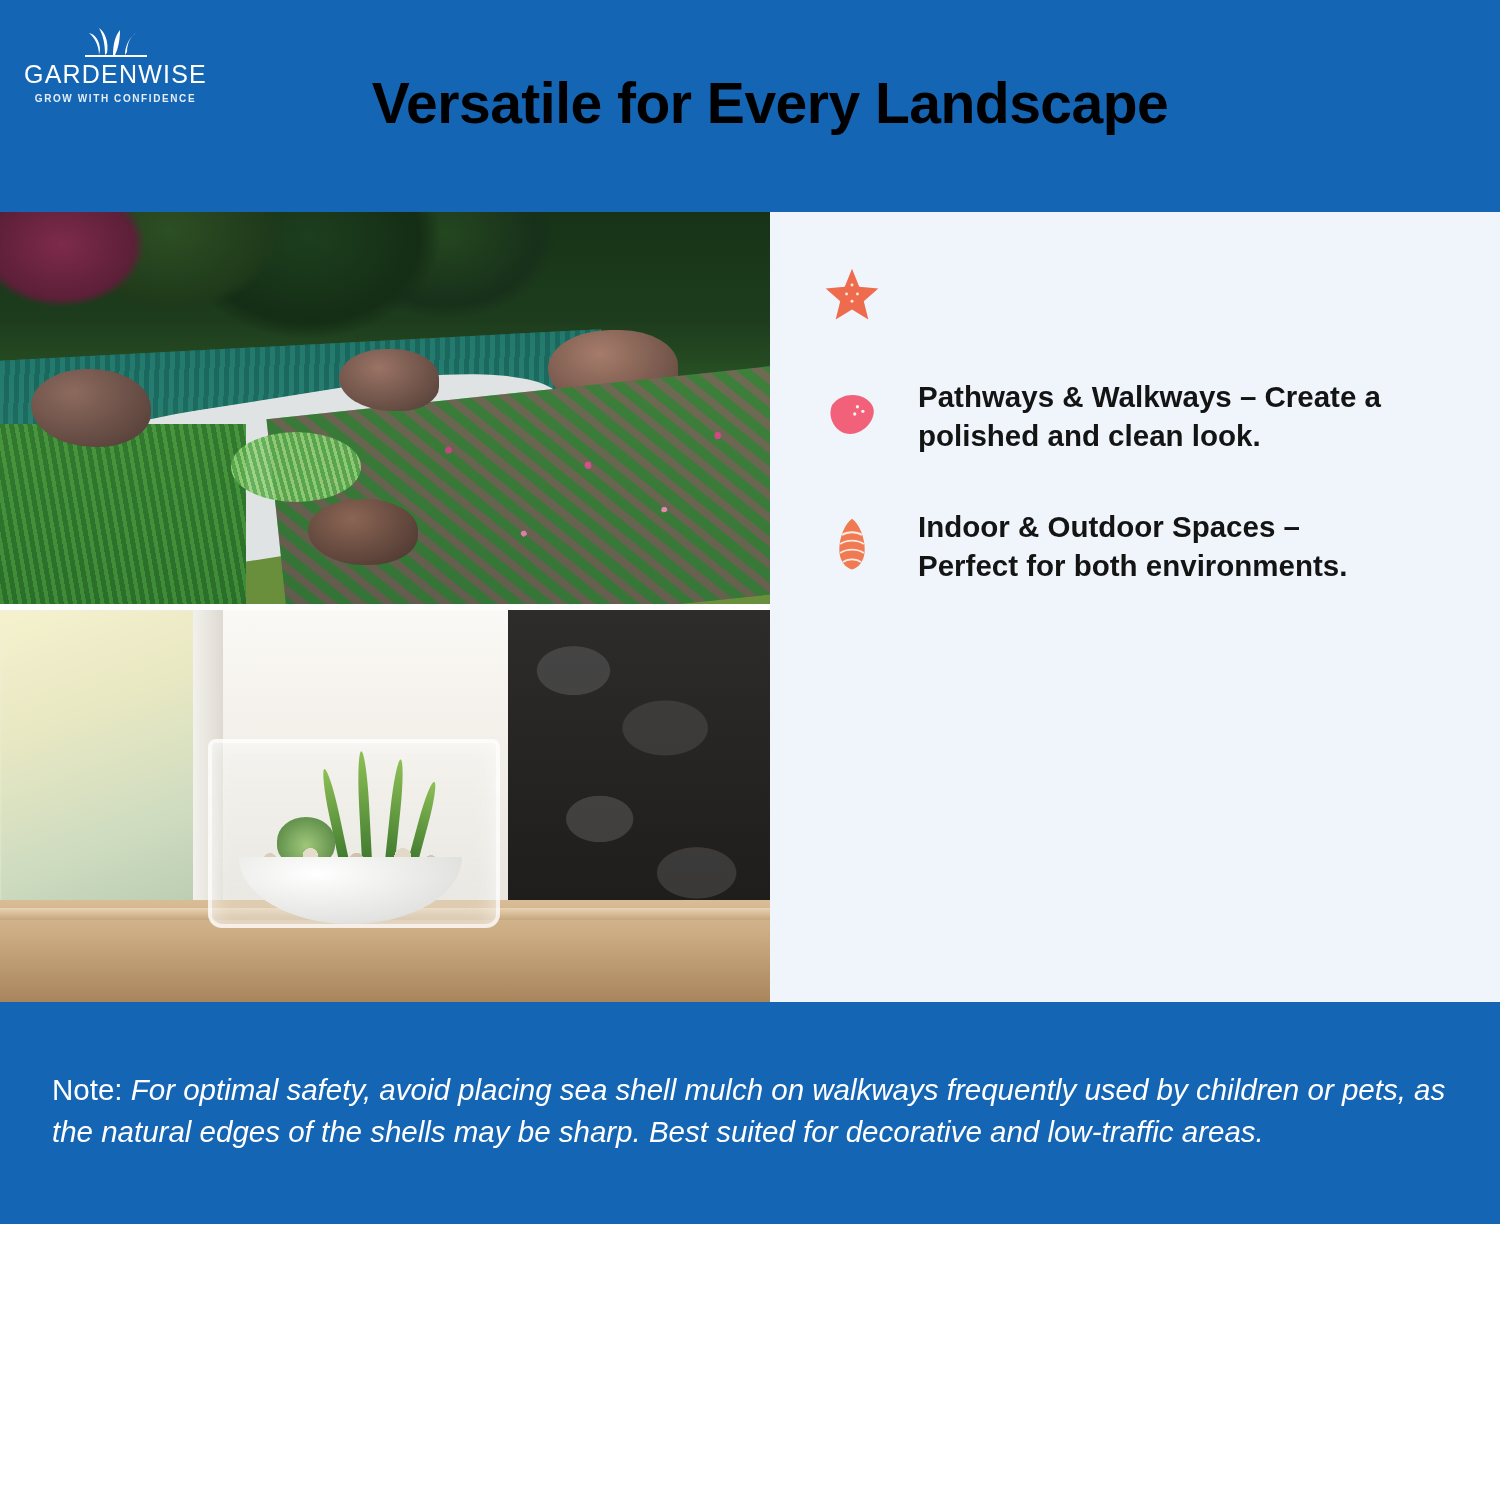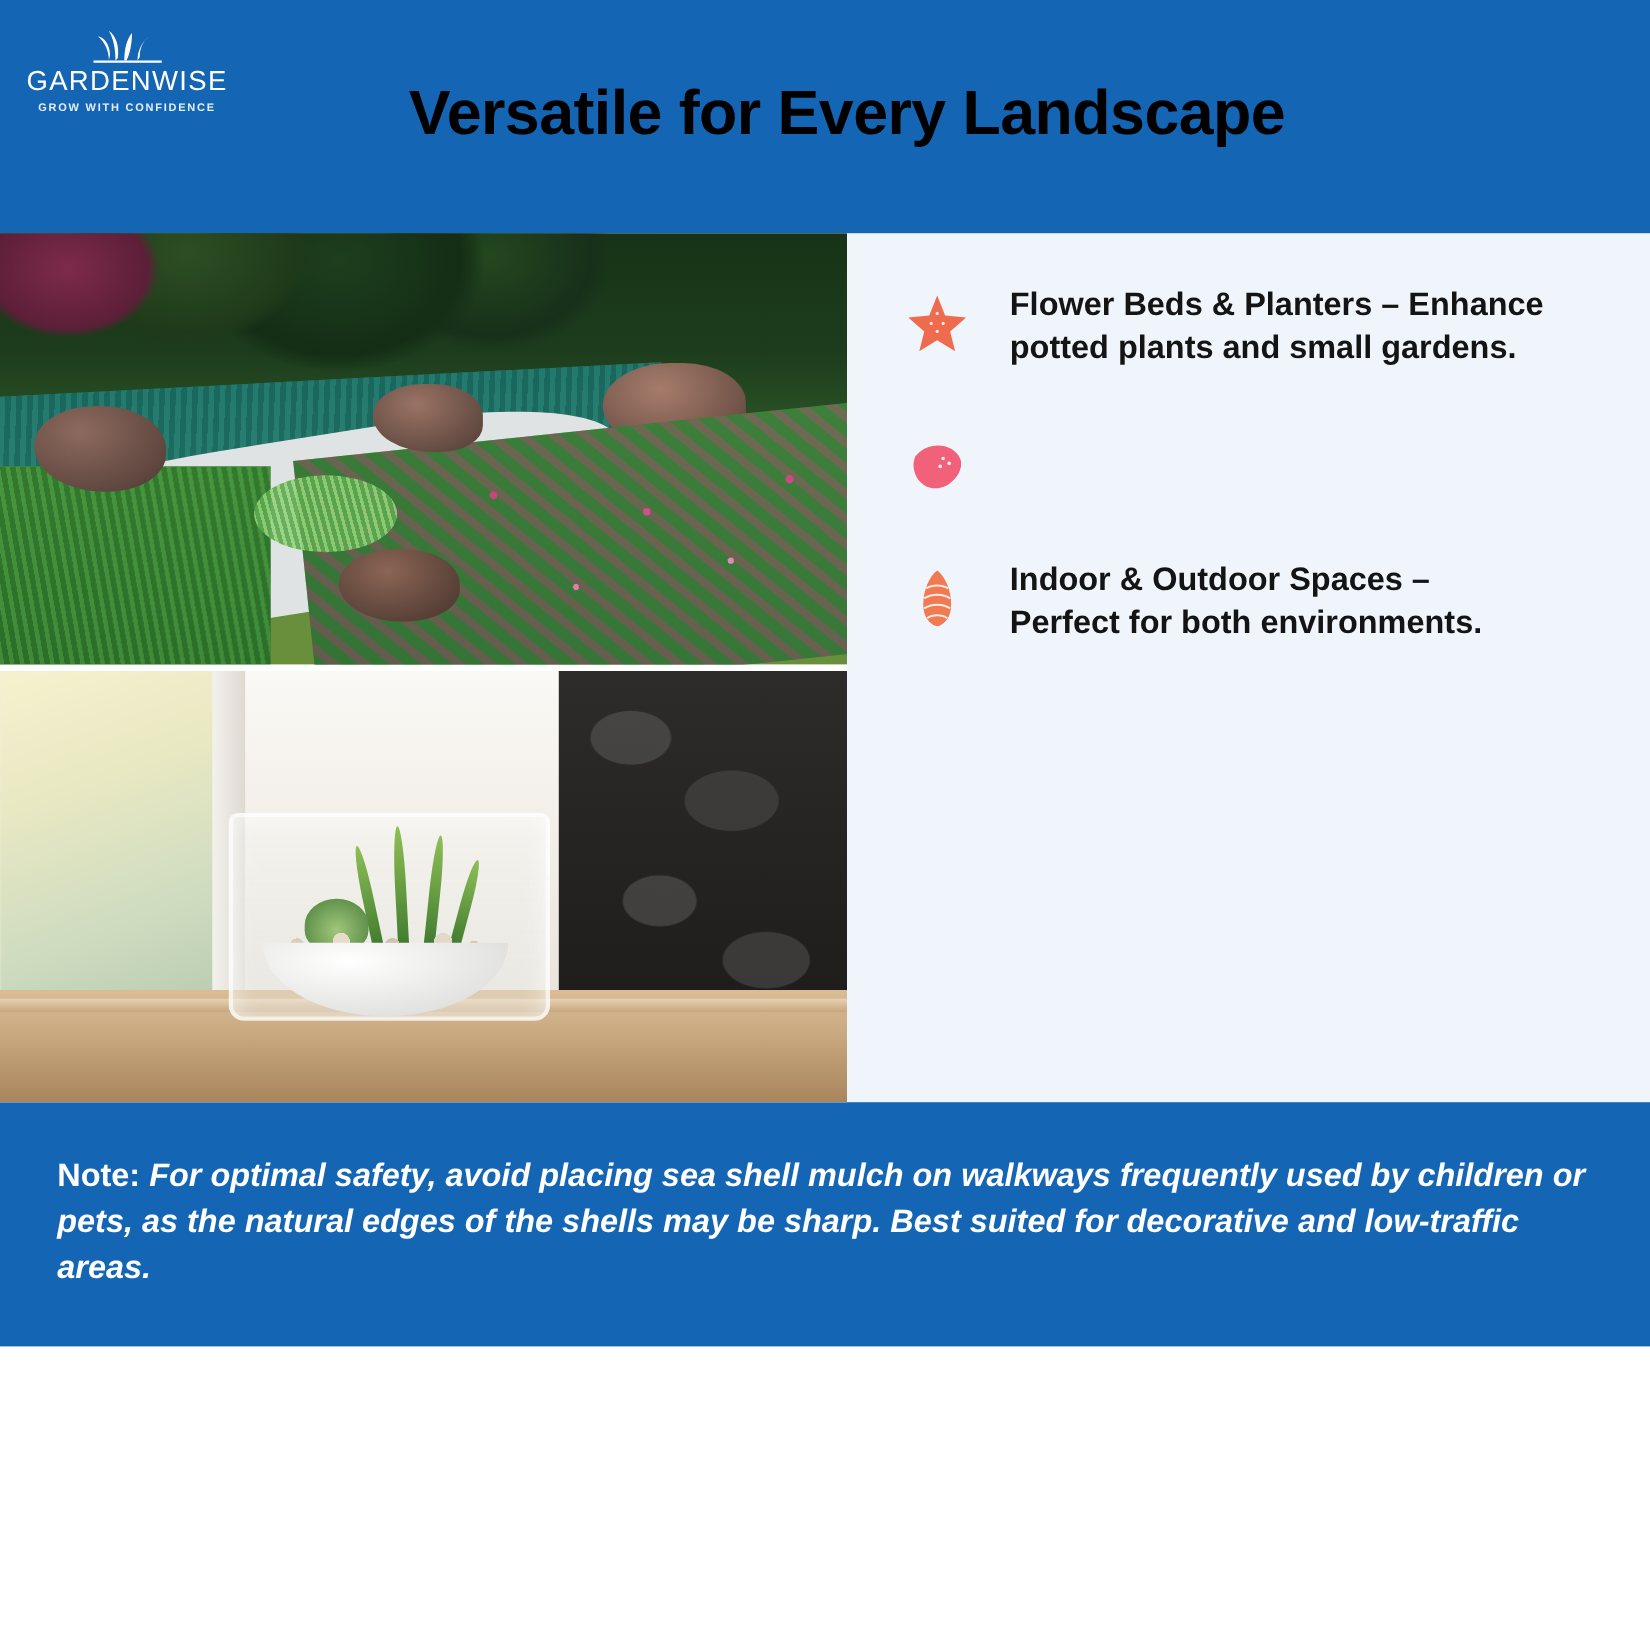--- a/index.html
+++ b/index.html
@@ -283,21 +283,21 @@
     color: #ffffff;
     padding: 34px 52px 38px 52px;
     height: 222px;
     display: flex;
     align-items: center;
   }
   .note p {
     font-size: 29.5px;
     line-height: 1.42;
     font-style: italic;
-    font-weight: bold;
+    font-weight: normal;
   }
   .note .note-label {
     font-style: normal;
   }
 </style>
 </head>
 <body>
 
 <div class="page">
 
@@ -360,35 +360,35 @@
           <svg width="58" height="58" viewBox="0 0 64 64" aria-hidden="true">
             <path d="M32 4 L40 24 L61 26 L45 40 L50 60 L32 49 L14 60 L19 40 L3 26 L24 24 Z" fill="#ef6b4e"></path>
             <g fill="#ffffff" opacity="0.85">
               <circle cx="32" cy="22" r="1.6"></circle>
                 <circle cx="26" cy="32" r="1.6"></circle>
               <circle cx="38" cy="32" r="1.6"></circle>
                 <circle cx="32" cy="40" r="1.6"></circle>
             </g>
           </svg>
         </div>
-        <div class="feature-text">Flower Beds &amp; Planters – Enhance potted plants and small gardens.</div>
       </div>
 
       <div class="feature">
         <div class="feature-icon">
           <svg width="58" height="58" viewBox="0 0 64 64" aria-hidden="true">
             <path d="M10 22 C22 6, 48 8, 55 24 C60 36, 46 54, 30 54 C14 54, 4 36, 10 22 Z" fill="#f2617a"></path>
             <path d="M16 20 C26 10, 46 12, 52 26" fill="none" stroke="#f2617a" stroke-width="3"></path>
             <g fill="#ffffff" opacity="0.9">
               <circle cx="38" cy="24" r="1.8"></circle>
                 <circle cx="44" cy="29" r="1.8"></circle>
               <circle cx="35" cy="32" r="1.8"></circle>
             </g>
           </svg>
         </div>
+        <div class="feature-text">Pathways &amp; Walkways – Create a polished and clean look.</div>
       </div>
 
 
       <div class="feature">
         <div class="feature-icon">
           <svg width="58" height="58" viewBox="0 0 64 64" aria-hidden="true">
             <path d="M32 4 C40 10, 46 24, 46 38 C46 50, 40 58, 32 60 C24 58, 18 50, 18 38 C18 24, 24 10, 32 4 Z" fill="#f07a52"></path>
             <g stroke="#ffffff" stroke-width="2" opacity="0.85" fill="none">
               <path d="M21 22 C27 18, 37 18, 43 22"></path>
               <path d="M19 32 C26 27, 38 27, 45 32"></path>

